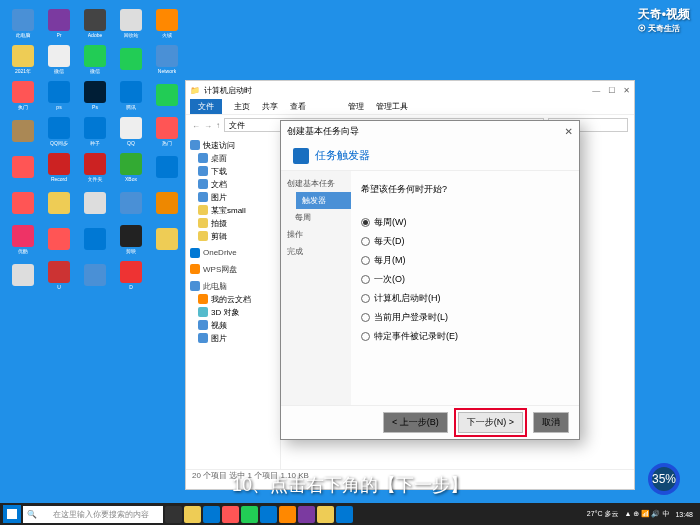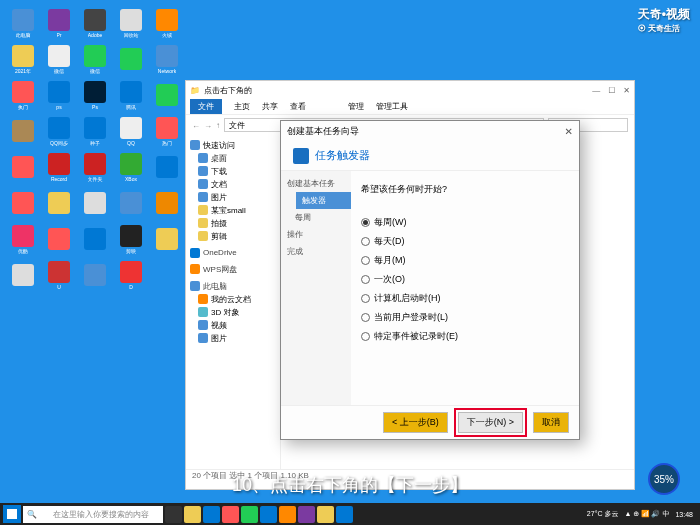--- a/index.html
+++ b/index.html
@@ -35,37 +35,37 @@
 .dialog-body { flex: 1; display: flex; }
 .dialog-sidebar { width: 70px; background: #f5f5f5; font-size: 8px; padding-top: 4px; }
 .dialog-sidebar .sitem { padding: 3px 6px; color: #555; }
 .dialog-sidebar .sitem.active { background: #4a90d6; color: white; margin-left: 15px; }
 .dialog-content { flex: 1; padding: 12px 10px; font-size: 9px; }
 .dialog-content .question { margin-bottom: 20px; }
 .dialog-content .radio-row { display: flex; align-items: center; gap: 4px; margin-bottom: 6px; }
 .dialog-content .radio { width: 9px; height: 9px; border: 1px solid #666; border-radius: 50%; }
 .dialog-content .radio.checked::after { content: ""; display: block; width: 5px; height: 5px; background: #333; border-radius: 50%; margin: 1px; }
 .dialog-footer { height: 34px; border-top: 1px solid #eee; display: flex; align-items: center; justify-content: flex-end; gap: 6px; padding: 0 10px; }
-.dialog-footer button { font-size: 9px; padding: 3px 8px; background: #eab308; border: 1px solid #bbb; cursor: pointer; }
+.dialog-footer button { font-size: 9px; padding: 3px 8px; background: #737373; border: 1px solid #bbb; cursor: pointer; }
 .dialog-footer .highlight-box { border: 2px solid #e4002b; padding: 2px; display: flex; align-items: center; }
 .dialog-footer .highlight-box button { background: #e8e8e8; }
 
 .taskbar { position: absolute; bottom: 0; left: 0; right: 0; height: 22px; background: #222; display: flex; align-items: center; padding: 0 3px; gap: 2px; }
 .taskbar .start { width: 18px; height: 18px; background: #0078d4; display: flex; align-items: center; justify-content: center; }
 .taskbar .start::before { content: ""; width: 10px; height: 10px; background: white; }
 .taskbar .search-box { width: 140px; height: 17px; background: #fff; display: flex; align-items: center; padding: 0 4px; font-size: 8px; color: #888; }
 .taskbar .tbicon { width: 17px; height: 17px; border-radius: 2px; }
 .taskbar .tray { margin-left: auto; display: flex; align-items: center; gap: 6px; font-size: 7px; color: white; padding-right: 4px; }
 
 .subtitle { position: absolute; bottom: 28px; left: 0; right: 0; text-align: center; color: white; font-size: 18px; font-weight: normal; text-shadow: 1px 1px 3px rgba(0,0,0,0.8); }
 
 .watermark { position: absolute; top: 6px; right: 10px; color: white; font-size: 12px; font-weight: bold; text-shadow: 1px 1px 2px rgba(0,0,0,0.5); }
 .watermark .sub { font-size: 8px; display: block; }
 
-.progress-circle { position: absolute; bottom: 30px; right: 20px; width: 32px; height: 32px; border-radius: 50%; background: rgba(0,0,0,0.5); display: flex; align-items: center; justify-content: center; color: white; font-size: 10px; border: 2px solid #1d4ed8; }
+.progress-circle { position: absolute; bottom: 30px; right: 20px; width: 32px; height: 32px; border-radius: 50%; background: rgba(0,0,0,0.5); display: flex; align-items: center; justify-content: center; color: white; font-size: 12px; border: 4px solid #1d4ed8; }
 </style>
 </head>
 <body>
 
 <div class="desktop-icons" id="desktop-icons">
     <div class="desktop-icon">
       <div class="ico" style="background: rgb(74, 144, 214);"></div>
       <div class="lbl">此电脑</div>
     </div>
     <div class="desktop-icon">
@@ -223,21 +223,21 @@
   </div>
 
 <div class="watermark">
   <span>天奇•视频</span>
   <span class="sub">⦿ 天奇生活</span>
 </div>
 
 <div class="explorer-window">
   <div class="explorer-titlebar">
     <span>📁</span>
-    <span style="margin-left:4px">点击右下角的</span>
+    <span style="margin-left:4px">计算机启动时</span>
     <div class="wincontrols">
       <span>—</span>
       <span>☐</span>
       <span>✕</span>
     </div>
   </div>
   <div class="explorer-ribbon-tabs">
     <span class="tab-file">文件</span>
     <span>主页</span>
     <span>共享</span>

